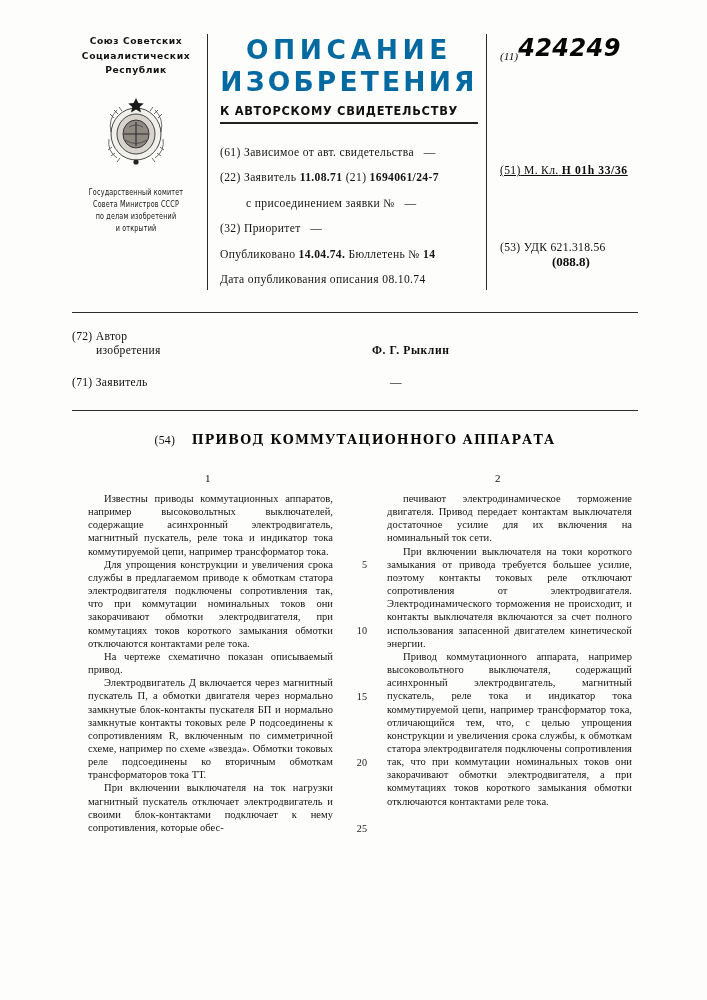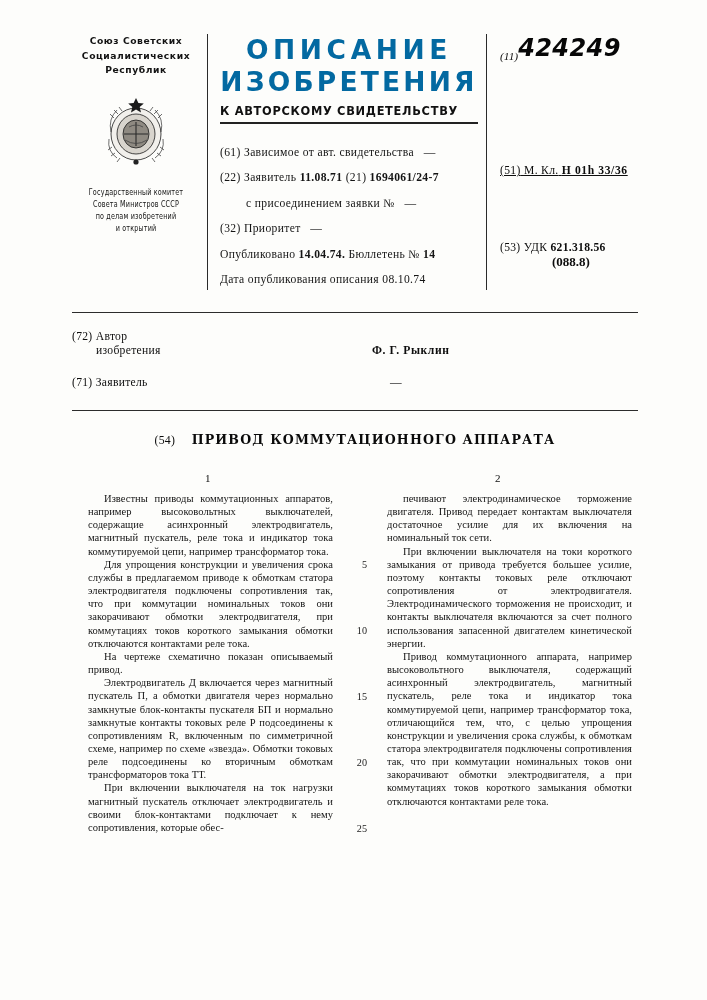--- a/index.html
+++ b/index.html
@@ -149,21 +149,21 @@
     white-space: nowrap;
     text-decoration: underline;
   }
   .mkl .cls { font-weight: 700; letter-spacing: 0.6px; }
   .udk {
     margin-top: 64px;
     font-size: 11.6px;
     letter-spacing: 0.3px;
     white-space: nowrap;
   }
-  .udk .num { font-weight: 700; }
+  .udk .num { font-weight: 400; }
   .udk-sub {
     font-weight: 700;
     font-size: 13px;
     padding-left: 52px;
   }
 
   
   .rule-full {
     position: absolute;
     left: 72px;

